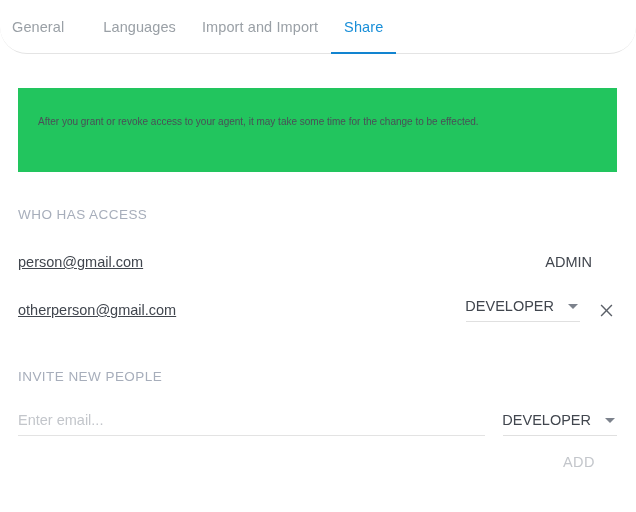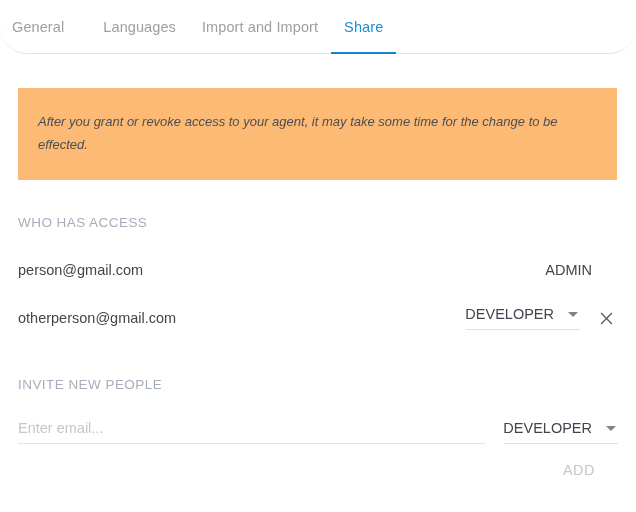--- a/index.html
+++ b/index.html
@@ -42,28 +42,27 @@
     left: 0; right: 0; bottom: 0;
     height: 2px;
     background: #1284d0;
   }
 
   
   .content { padding: 0 18px; position: relative; }
 
   .notice {
     margin-top: 34px;
-    background: #fdba74;
+    background: #22c55e;
     color: #4a4f57;
-    font-size: 13px;
+    font-size: 10px;
     line-height: 23px;
     padding: 22px 20px 24px 20px;
     width: 599px;
     min-height: 84px;
-    font-style: italic;
   }
 
   .section-title {
     margin-top: 35px;
     font-size: 13.5px;
     letter-spacing: .45px;
     color: #a7aebb;
     text-transform: uppercase;
   }
 
@@ -72,20 +71,21 @@
   .access-row {
     height: 48px;
     display: flex;
     align-items: center;
     position: relative;
   }
   .email {
     font-size: 14.5px;
     color: #41464e;
     flex: 1;
+    text-decoration: underline;
   }
   .role-static {
     font-size: 14.5px;
     color: #41464e;
     margin-right: 26px;
   }
   .role-select {
     width: 114px;
     border-bottom: 1px solid #e0e0e0;
     display: flex;
@@ -123,21 +123,20 @@
     margin-left: 8px;
   }
   .remove-btn svg { display: block; }
 
   
   .invite-row {
     margin-top: 18px;
     display: flex;
     align-items: flex-end;
     height: 34px;
-    justify-content: space-between;
   }
   .email-input {
     width: 467px;
     border: none;
     border-bottom: 1px solid #e3e3e3;
     outline: none;
     font-family: "Liberation Sans", sans-serif;
     font-size: 14.5px;
     color: #41464e;
     background: transparent;

